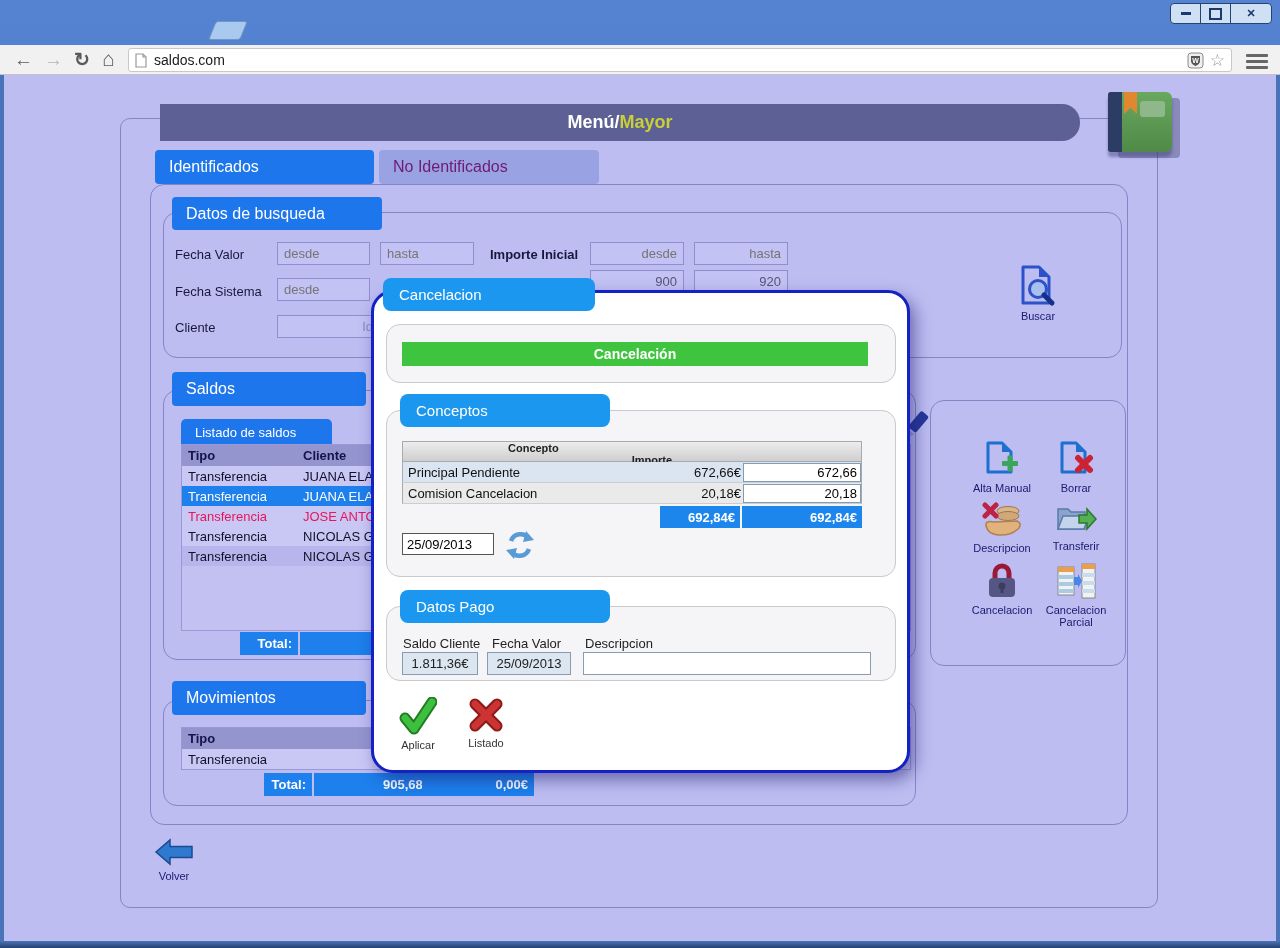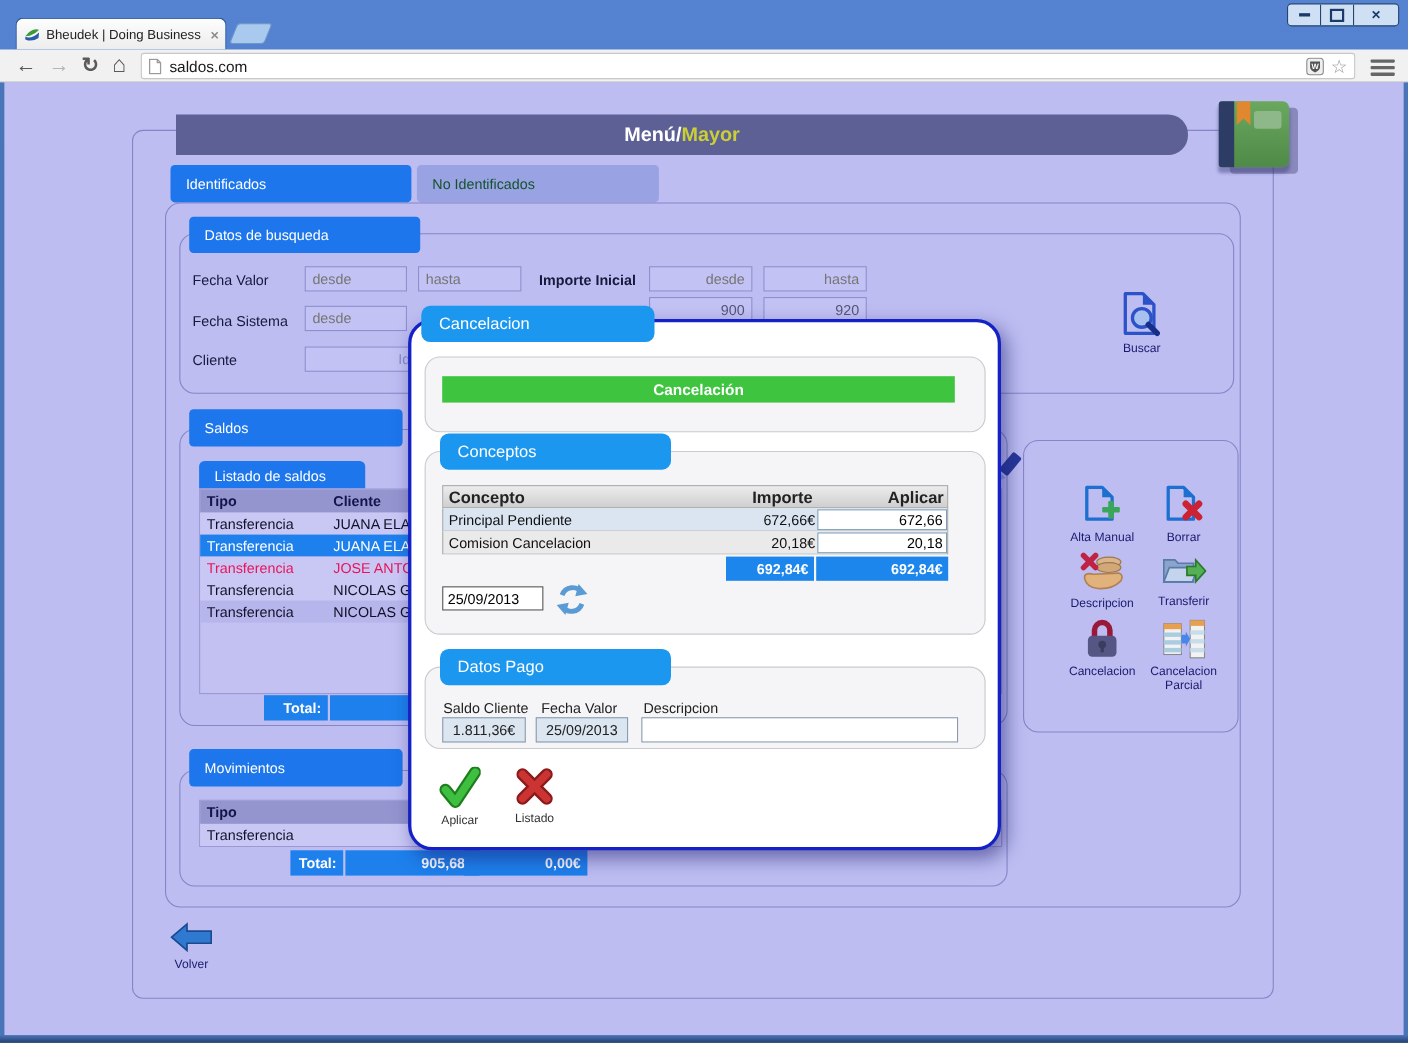--- a/index.html
+++ b/index.html
@@ -27,23 +27,23 @@
   .url-text{font-size:14px;color:#1a1a1a;margin-left:7px;flex:1;}
   .hamb{right:12px;top:51px;width:22px;height:18px;}
   .hamb div{height:3px;background:#666;margin:3px 0;border-radius:1px;}
   
   .page{left:4px;top:75px;width:1272px;height:866px;background:#bdbdf2;overflow:hidden;}
   .side{top:75px;width:4px;height:866px;background:#4a74b8;}
   .bottomstrip{left:0;top:941px;width:1280px;height:7px;background:linear-gradient(#4a74b8,#24406e);}
   .box{border:1px solid #8585c8;border-radius:14px;box-sizing:border-box;}
   .hdrbar{background:#5d6095;border-radius:0 18px 18px 0;display:flex;align-items:center;justify-content:center;
           font-size:18px;font-weight:bold;}
-  .btab{background:#1d76ec;color:#fff;font-size:13px;display:flex;align-items:center;
+  .btab{background:#1d76ec;color:#fff;font-size:16px;display:flex;align-items:center;
         padding-left:14px;border-radius:4px;box-sizing:border-box;}
-  .btab-i{background:#99a2e2;color:#14532d;}
+  .btab-i{background:#99a2e2;color:#701a75;}
   .finput{background:#c3c2f4;border:1px solid #8f8fd0;color:#8a8ac8;font-size:13px;
           box-sizing:border-box;padding:0 6px;font-family:"Liberation Sans",sans-serif;}
   .lbl{font-size:13px;color:#18183c;}
   .iconlbl{font-size:11px;color:#1a1a6e;text-align:center;}
   .thead{background:#9495cf;color:#14144a;font-weight:bold;font-size:13px;display:flex;align-items:center;}
   .trow{font-size:13px;color:#101028;display:flex;align-items:center;}
   .r-light{background:#c9c8f5;}
   .r-alt{background:#b7b6ec;}
   .r-sel{background:#1d80ec;color:#fff;}
   .r-red{color:#e8145c;}
@@ -54,21 +54,21 @@
   .totlbl{justify-content:flex-end;}
   
   .modal{left:371px;top:290px;width:539px;height:483px;background:#fff;border:3px solid #1421c4;
          border-radius:22px;box-shadow:5px 7px 16px rgba(25,25,110,.5);box-sizing:border-box;}
   .mtab{background:#1b97ef;color:#fff;font-size:15px;display:flex;align-items:center;
         padding-left:16px;border-radius:8px;box-sizing:border-box;}
   .mpanel{background:#f5f5f7;border:1px solid #c9c9cf;border-radius:14px;box-sizing:border-box;}
   .greenbar{background:#3ec43e;color:#fff;font-weight:bold;font-size:14px;display:flex;
             align-items:center;justify-content:center;}
   .cthead{background:linear-gradient(#ececec,#cfcfcf);border:1px solid #aaa;color:#222;
-          font-weight:bold;font-size:15px;display:flex;align-items:flex-end;box-sizing:border-box;}
+          font-weight:bold;font-size:11px;display:flex;align-items:center;box-sizing:border-box;flex-direction:column;}
   .ctrow{font-size:13px;color:#111;display:flex;align-items:center;box-sizing:border-box;border-bottom:1px solid #cdcdcd;}
   .ct1{padding-left:5px;width:253px;}
   .ct2{width:80px;text-align:right;}
   .ctinput{width:118px;height:19px;border:1px solid #7f9db9;text-align:right;font-size:13px;
            padding:0 3px;box-sizing:border-box;font-family:"Liberation Sans",sans-serif;margin-left:2px;}
   .mtot{background:#1d86ec;color:#fff;font-weight:bold;font-size:13px;display:flex;
         align-items:center;justify-content:flex-end;padding-right:5px;box-sizing:border-box;}
   .rofield{background:#dce6f1;border:1px solid #8a9ab0;font-size:13px;color:#222;display:flex;
            align-items:center;justify-content:center;box-sizing:border-box;}
   .mlbl{font-size:13px;color:#222;}
@@ -79,28 +79,20 @@
   .book-spine{left:0;top:0;width:14px;height:60px;background:#2c3c64;border-radius:3px 0 0 3px;}
   .book-mark{left:16px;top:0;width:13px;height:22px;background:#e08830;
              clip-path:polygon(0 0,100% 0,100% 100%,50% 72%,0 100%);}
   .book-label{left:32px;top:9px;width:25px;height:16px;background:#8fb88a;border-radius:3px;}
 </style>
 </head>
 <body>
 
 <div id="screen">
 
-  <div class="abs tab">
-    <svg width="16" height="16" viewBox="0 0 16 16">
-      <path d="M2 10 Q8 2 14.5 4 Q11 8 6 9.5 Z" fill="#3a9a3a"></path>
-      <path d="M2 10.5 Q8 12.5 14.5 6.5 L14 11.5 Q8 15.5 2 12.8 Z" fill="#2a5aaa"></path>
-    </svg>
-    <span class="tab-title">Bheudek | Doing Business</span>
-    <span class="tab-close">×</span>
-  </div>
   <div class="abs newtab"></div>
   <div class="abs winbtns">
     <div class="winbtn">
         <div style="width:10px;height:3px;background:#1a3a6a;"></div>
       </div>
     <div class="winbtn">
         <div style="width:9px;height:8px;border:2px solid #1a3a6a;"></div>
       </div>
     <div class="winbtn" style="width:40px;">
         <span>✕</span>
@@ -331,21 +323,21 @@
       </svg>
       <div class="iconlbl">Volver</div>
     </div>
   </div>
 
   <div class="abs modal"></div>
   <div class="abs mtab" style="left:383px;top:278px;width:212px;height:33px;">
       <span>Cancelacion</span>
     </div>
 
-  <div class="abs mpanel" style="left:386px;top:324px;width:510px;height:69px;">
+  <div class="abs mpanel" style="left:386px;top:324px;width:510px;height:59px;">
     <div class="greenbar" style="position:absolute;left:15px;top:17px;width:466px;height:24px;">Cancelación</div>
   </div>
 
   <div class="abs mpanel" style="left:386px;top:410px;width:510px;height:167px;"></div>
   <div class="abs mtab" style="left:400px;top:394px;width:210px;height:33px;">
       <span>Conceptos</span>
     </div>
 
   <div class="abs cthead" style="left:402px;top:441px;width:460px;height:21px;">
     <span class="ct1">Concepto</span>

